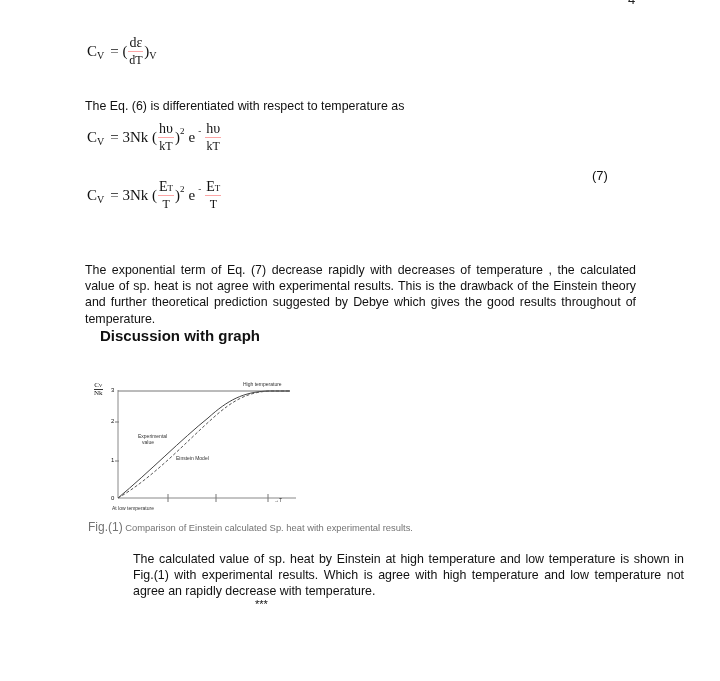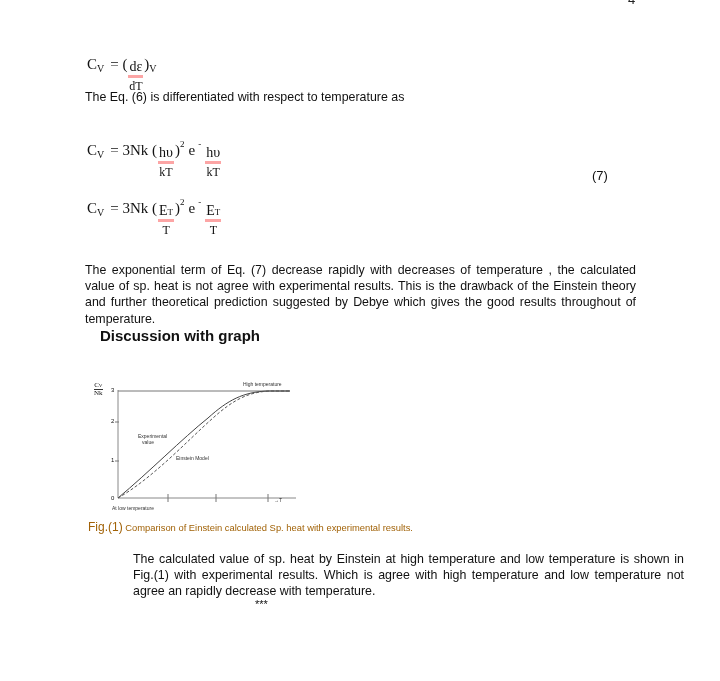--- a/index.html
+++ b/index.html
@@ -3,32 +3,32 @@
 <meta charset="utf-8">
 <style>
   * { box-sizing: border-box; margin: 0; padding: 0; }
   html, body { width: 720px; height: 681px; background: #ffffff; overflow: hidden; }
   body { position: relative; font-family: "Liberation Sans", "DejaVu Sans", sans-serif; color: #111; }
 
   .page-number { position: absolute; left: 628px; top: -8px; font-size: 13px; color: #222; }
 
   .eq { position: absolute; font-family: "Liberation Serif", "DejaVu Serif", serif; font-size: 15px; color: #111; display: flex; align-items: center; white-space: nowrap; }
   .frac { display: inline-flex; flex-direction: column; align-items: center; margin: 0 1px; line-height: 1; }
-  .frac .num { border-bottom: 3px solid #fca5a5; padding: 0 1px 1px; font-size: 14px; margin-top: 24px; }
+  .frac .num { border-bottom: 1px solid #fca5a5; padding: 0 1px 1px; font-size: 14px; }
   .frac .den { padding-top: 2px; font-size: 12px; }
   .sub { font-size: 10px; position: relative; top: 4px; }
   .sup { font-size: 9px; position: relative; top: -6px; }
 
   .eq-number { position: absolute; left: 592px; top: 168px; font-size: 13px; color: #111; }
 
   .para { position: absolute; left: 85px; width: 551px; font-size: 12.4px; line-height: 16.2px; color: #111; text-align: justify; }
   .heading { position: absolute; left: 100px; top: 327px; font-size: 15px; font-weight: bold; color: #111; }
 
   .figure { position: absolute; left: 88px; top: 378px; width: 220px; height: 136px; }
-  .fig-caption { position: absolute; left: 88px; top: 520px; font-size: 12px; color: #a16207; white-space: nowrap; }
+  .fig-caption { position: absolute; left: 88px; top: 520px; font-size: 12px; color: #737373; white-space: nowrap; }
   .fig-caption .small { font-size: 9.4px; }
 
   .stars { position: absolute; left: 255px; top: 598px; font-size: 11px; letter-spacing: 0px; color: #111; }
 </style>
 </head>
 <body>
 
 <div class="page-number">4</div>
 
 <div class="eq" style="left:87px; top:36px;">
@@ -36,21 +36,21 @@
     <span class="sub">V</span>
   <span style="margin-left:6px;">= (</span>
   <span class="frac">
     <span class="num">dε</span>
     <span class="den">dT</span>
   </span>
   <span>)</span>
     <span class="sub">V</span>
 </div>
 
-<div class="para" style="top:89px;">The Eq. (6) is differentiated  with respect to temperature as</div>
+<div class="para" style="top:98px;">The Eq. (6) is differentiated  with respect to temperature as</div>
 
 <div class="eq" style="left:87px; top:122px;">
   <span>C</span>
     <span class="sub">V</span>
   <span style="margin-left:6px;">= 3Nk (</span>
   <span class="frac">
     <span class="num">hυ</span>
     <span class="den">kT</span>
   </span>
   <span>)</span>

